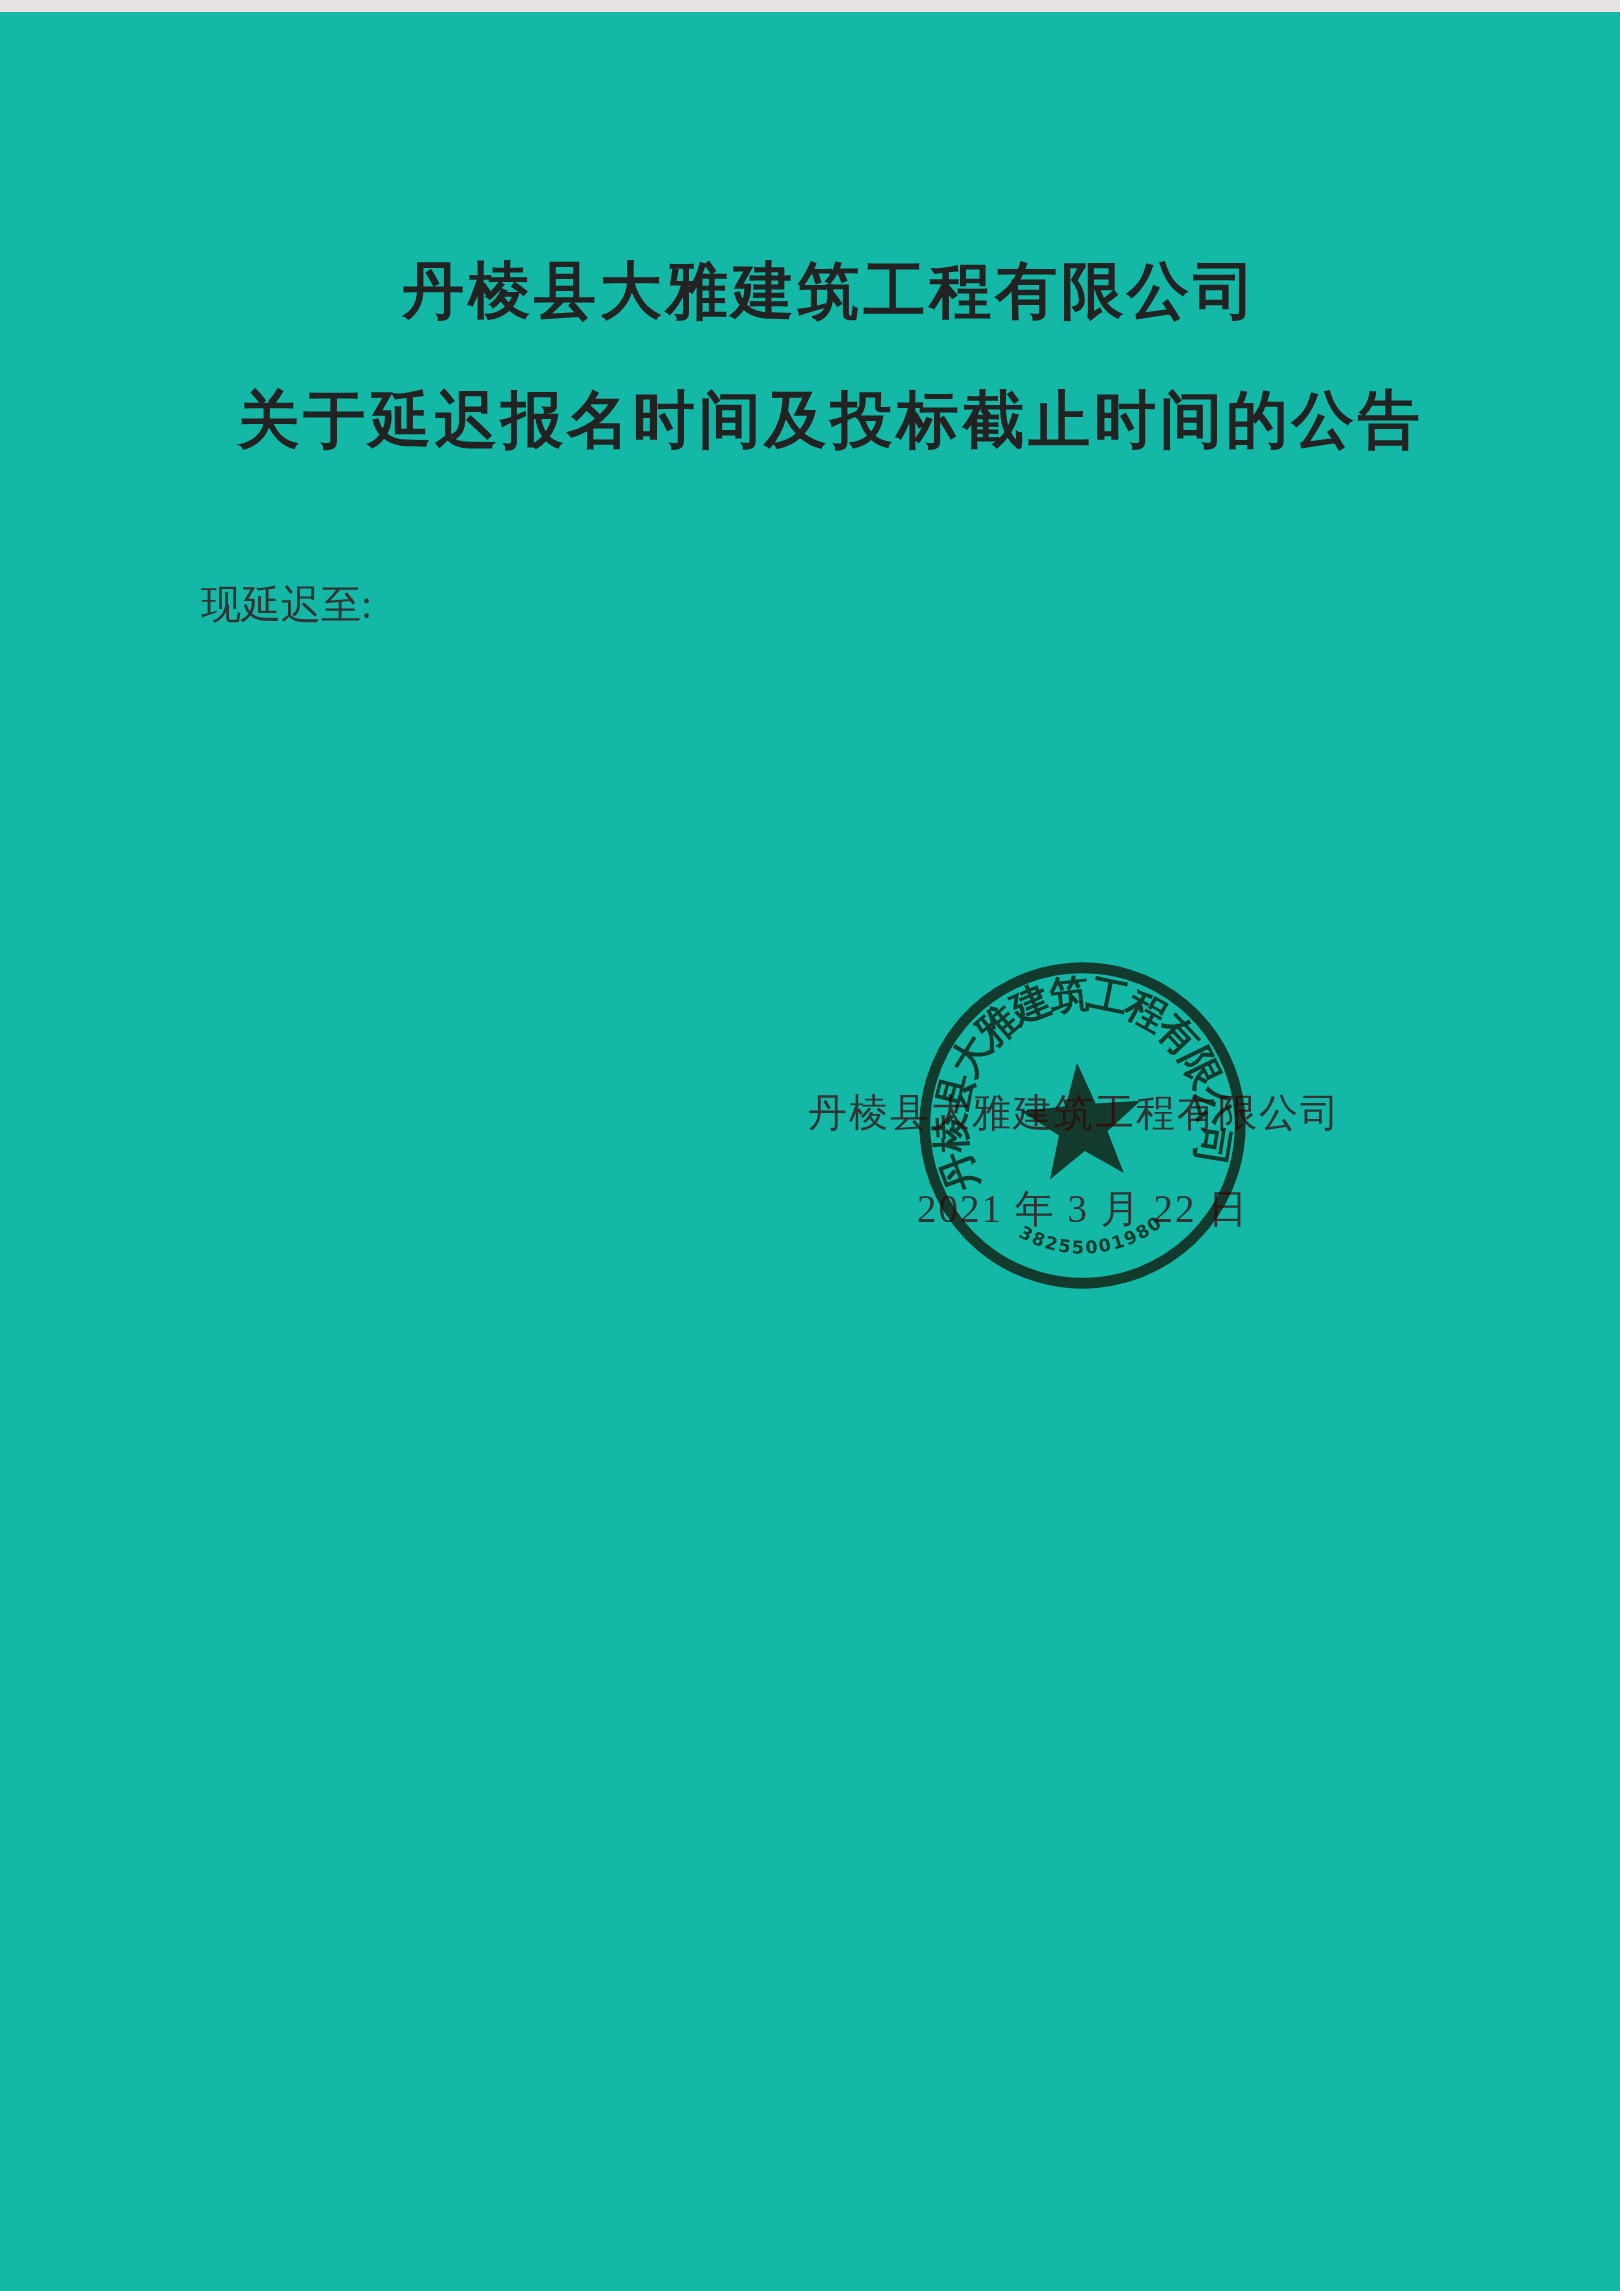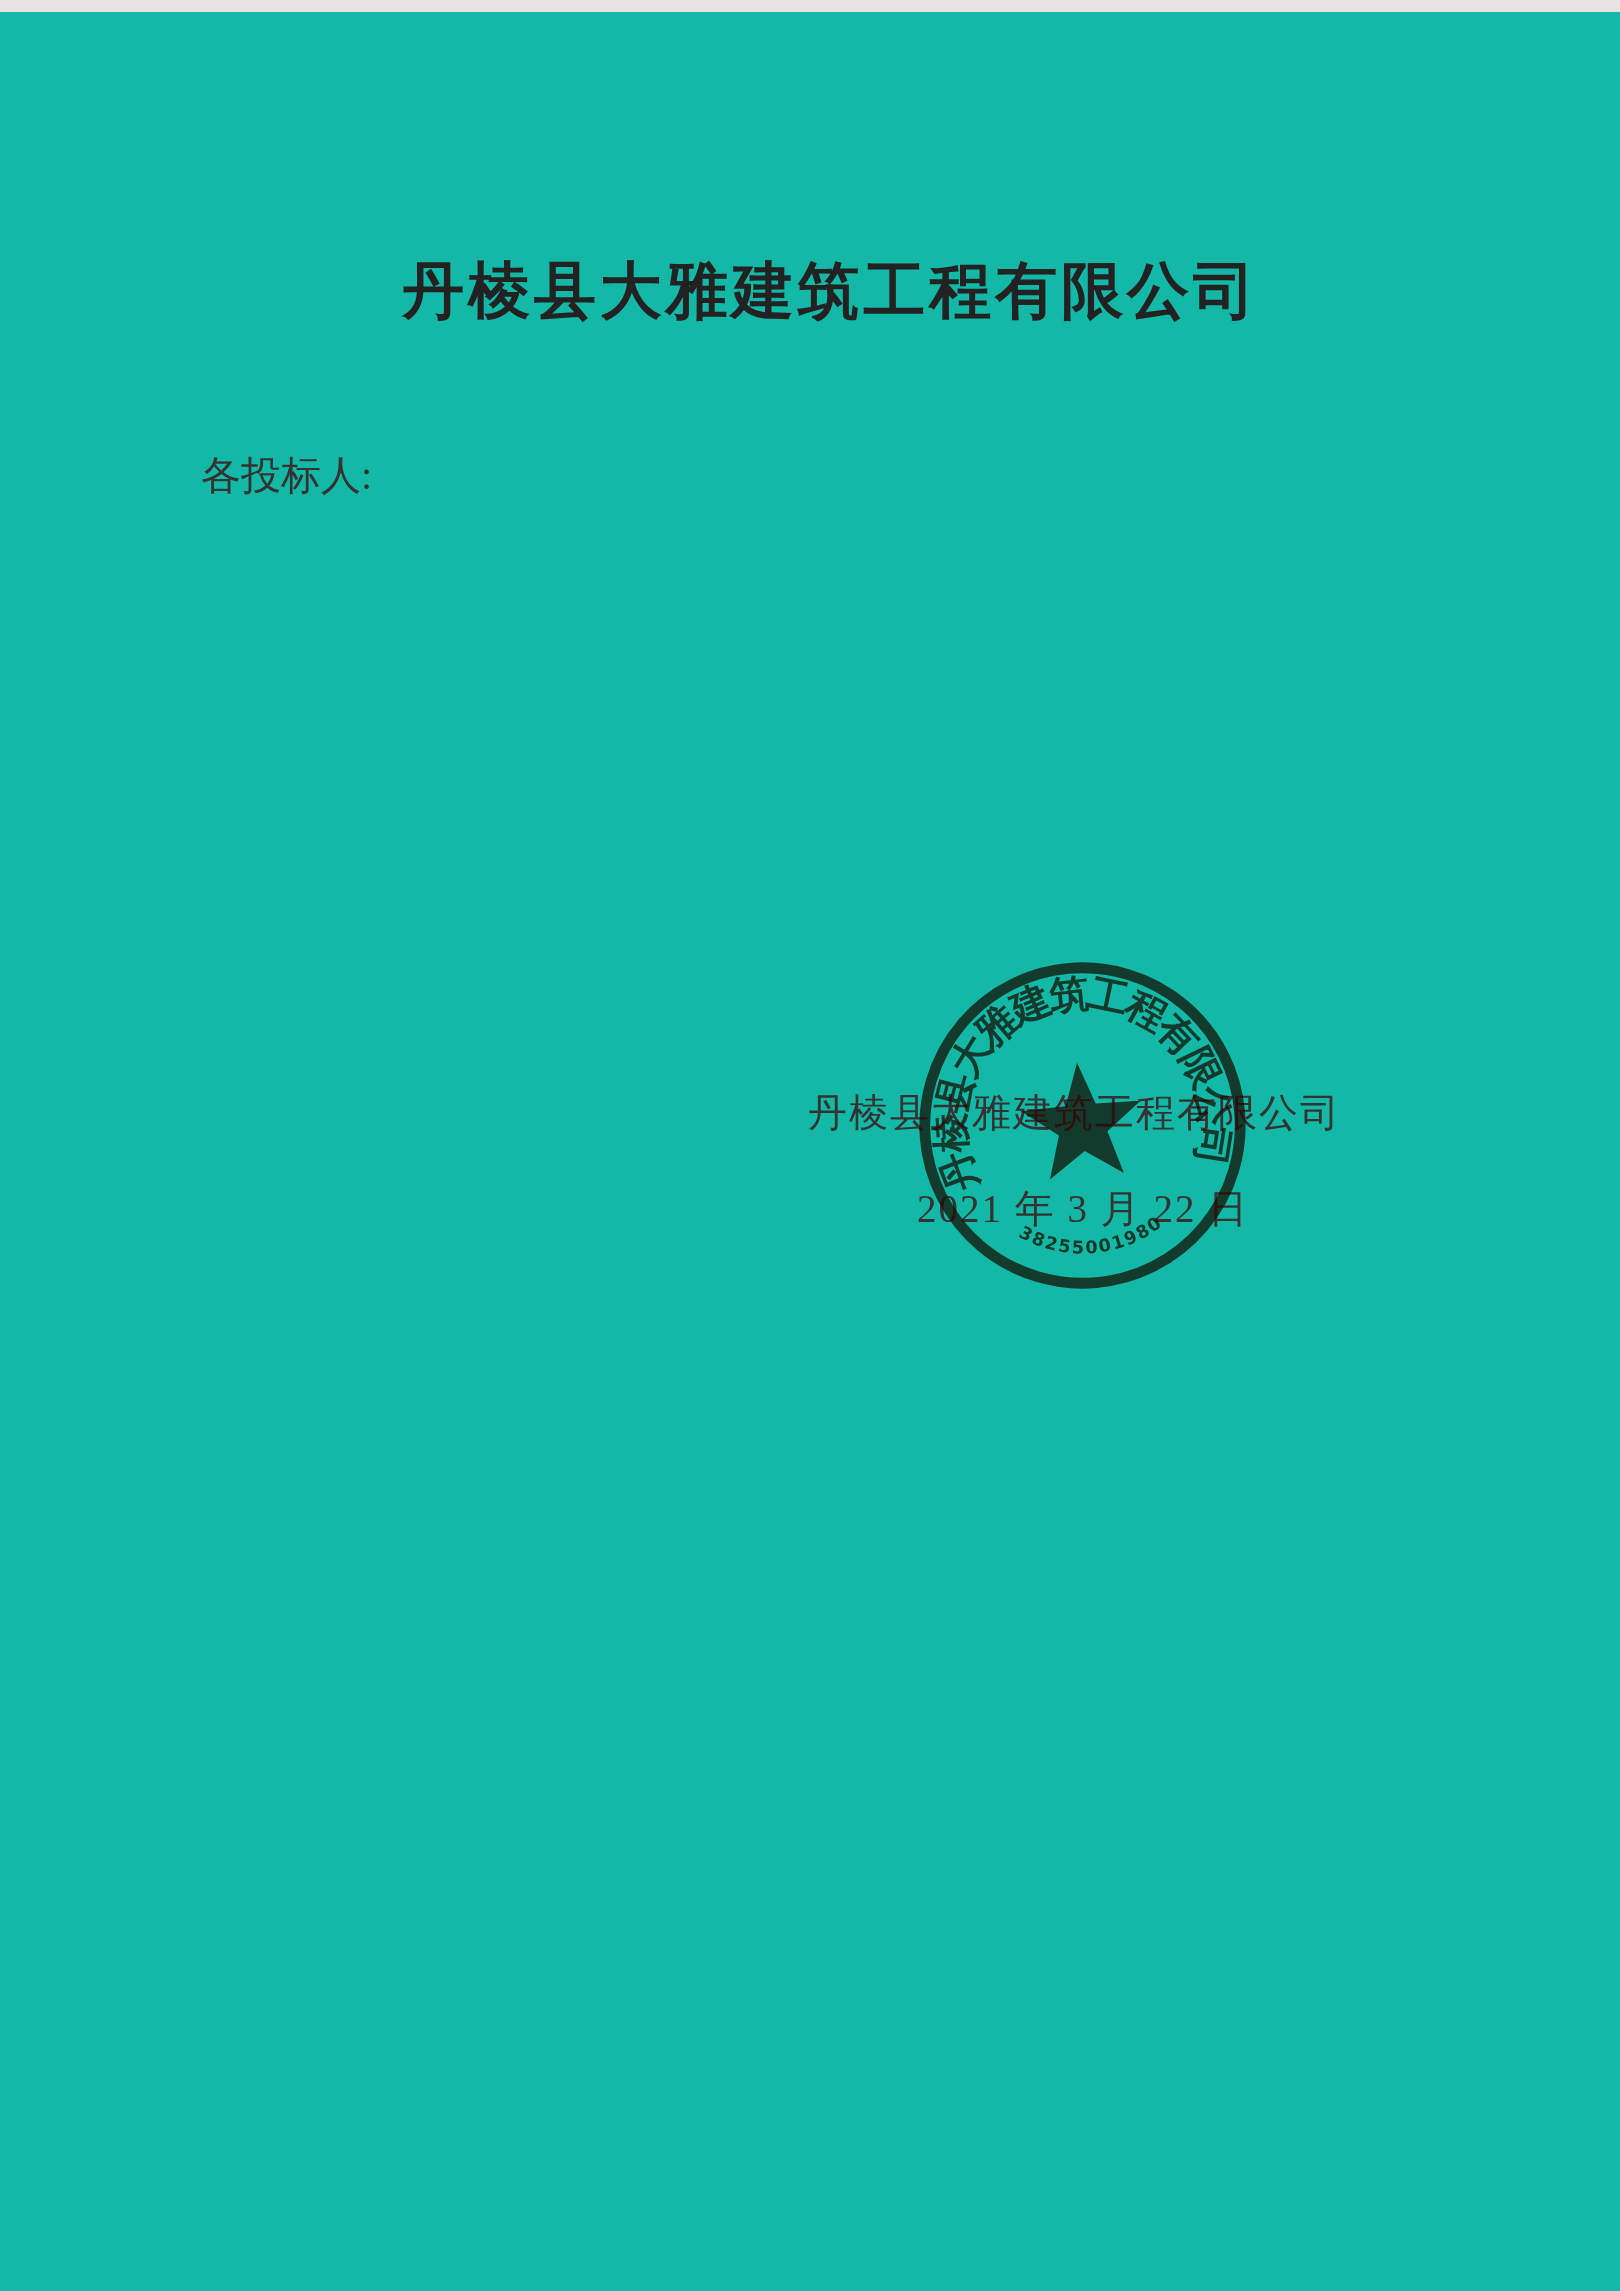--- a/index.html
+++ b/index.html
@@ -87,22 +87,23 @@
     font-weight: bold;
   }
 </style>
 </head>
 <body>
 
 <div class="page">
 
   <div class="content">
     <div class="title title-1">丹棱县大雅建筑工程有限公司</div>
+    <div class="title title-2">关于延迟报名时间及投标截止时间的公告</div>
 
-    <div class="salutation">各投标人:</div>
+    <div class="salutation">现延迟至:</div>
 
   </div>
 
   <div class="signature">丹棱县大雅建筑工程有限公司</div>
 
   <div class="doc-date">2021 年 3 月 22 日</div>
 
   <div class="stamp">
     <svg viewBox="0 0 350 350" xmlns="http://www.w3.org/2000/svg">
       <defs>

